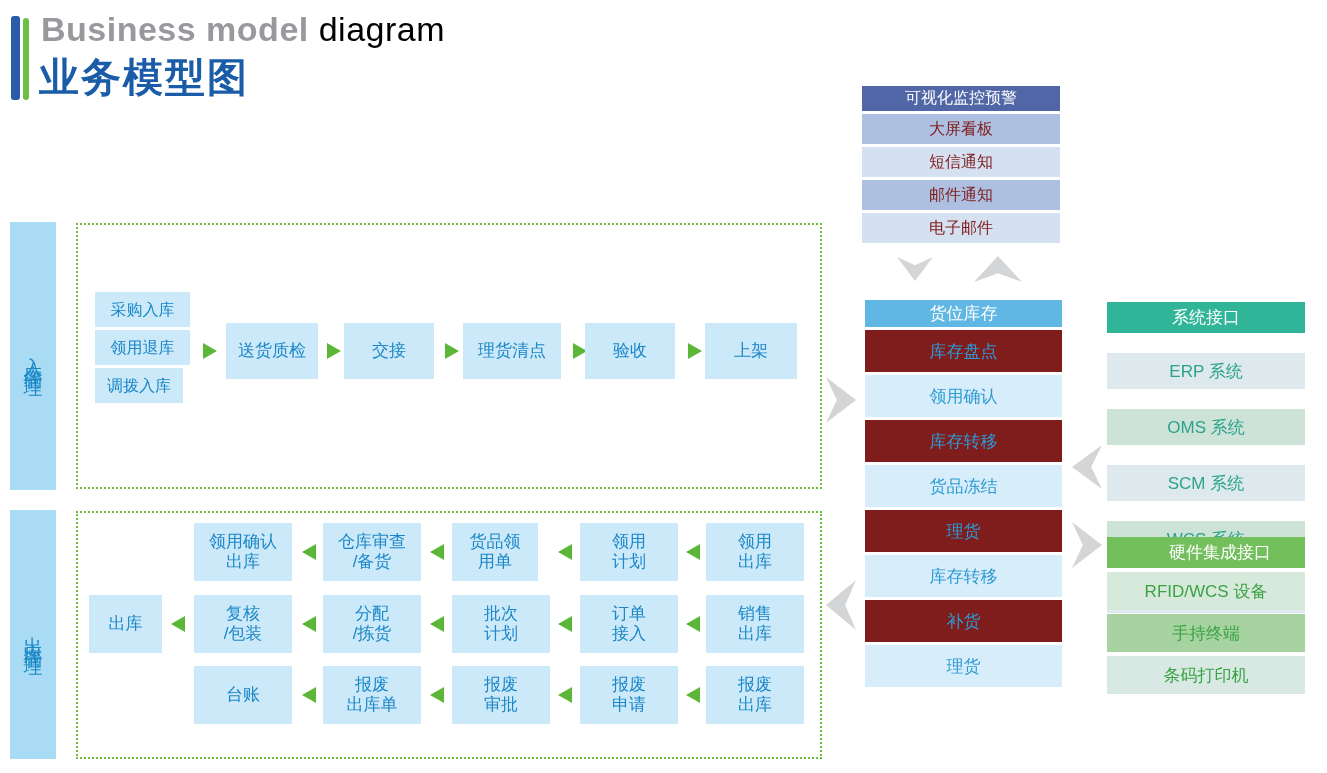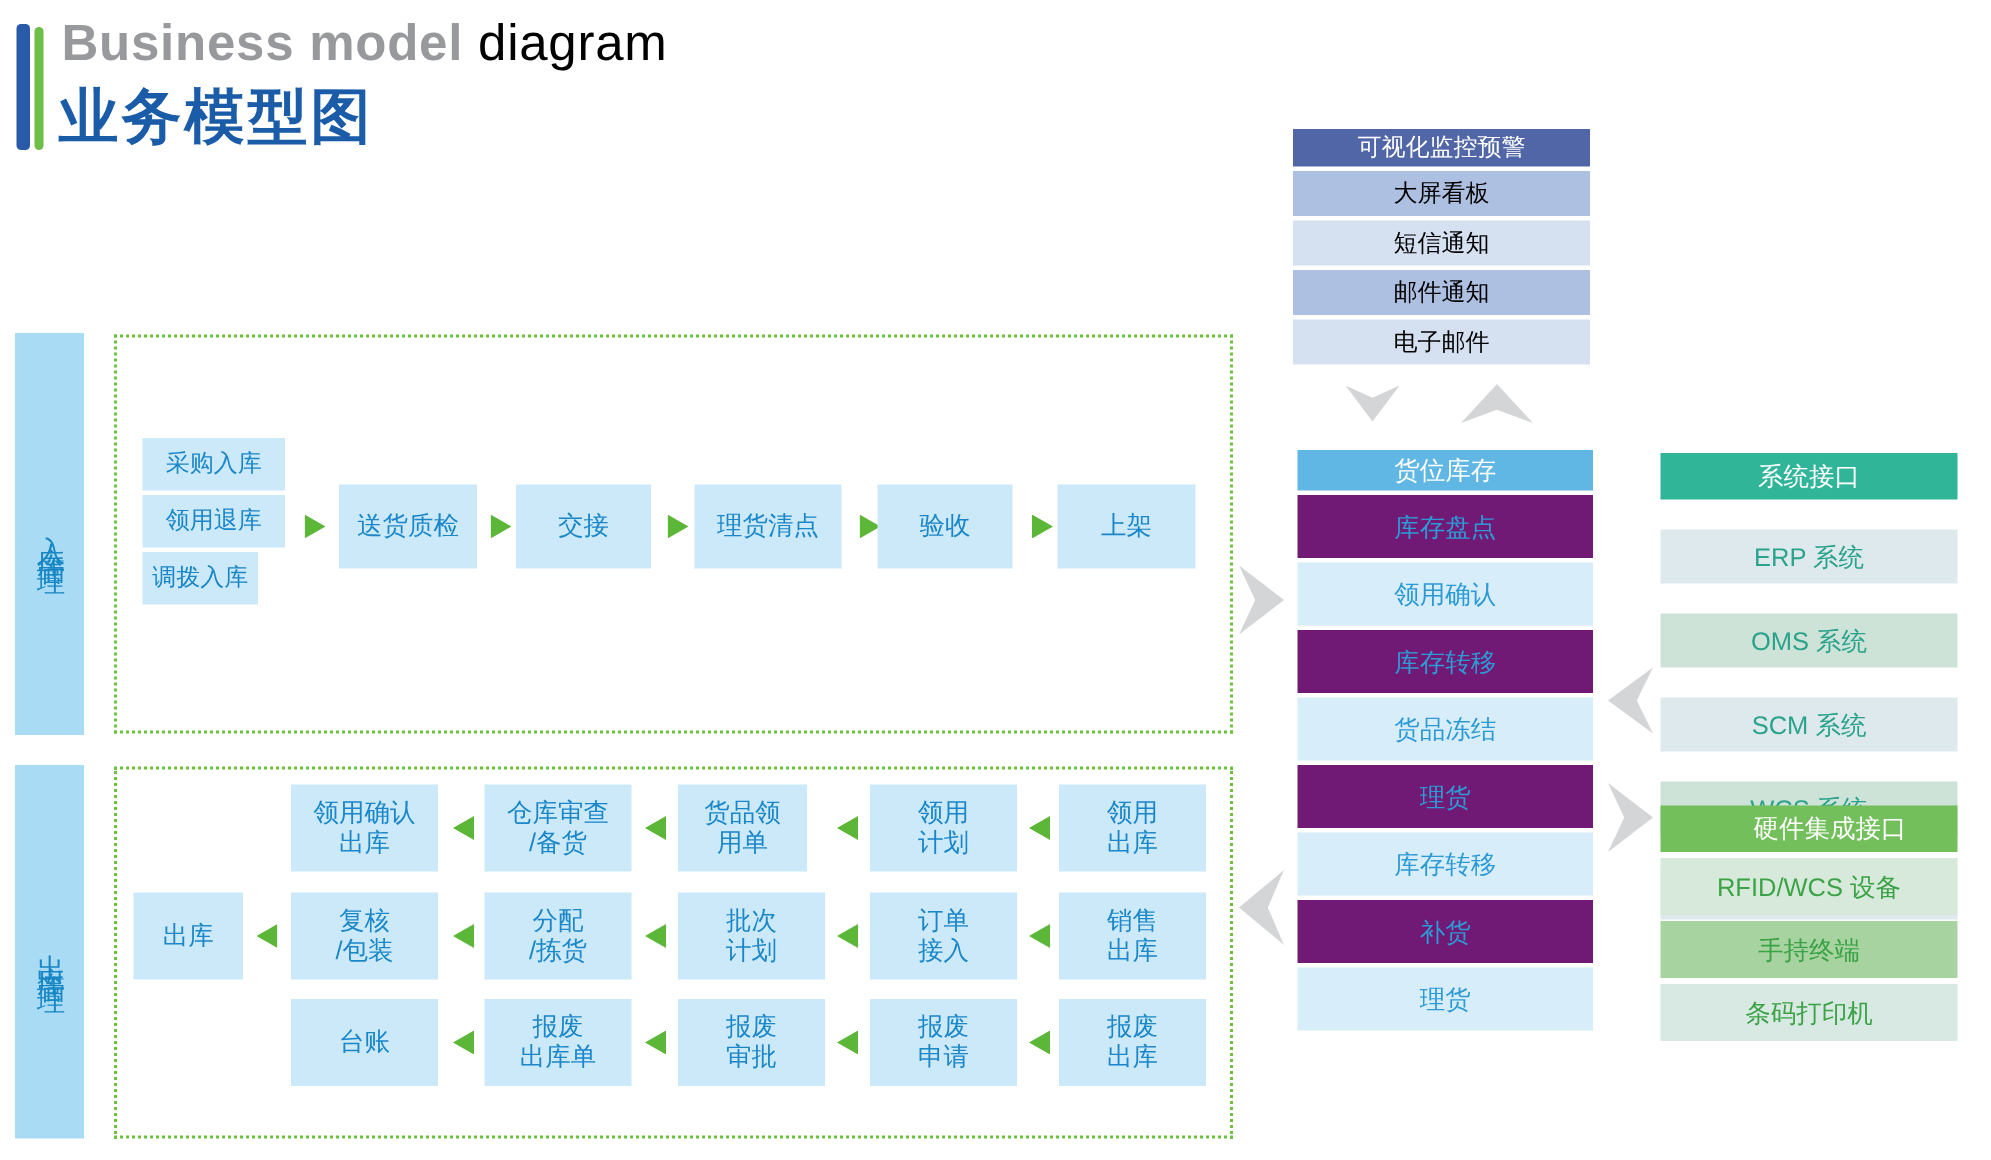--- a/index.html
+++ b/index.html
@@ -37,29 +37,29 @@
   .chev-l{clip-path:polygon(100% 0,0 50%,100% 100%,64% 50%);}
   .chev-d{clip-path:polygon(0 0,50% 100%,100% 0,50% 34%);}
   .chev-u{clip-path:polygon(0 100%,50% 0,100% 100%,50% 66%);}
 
   
   .panel-header{display:flex;align-items:center;justify-content:center;color:#ffffff;font-size:17px;}
   .p-row{display:flex;align-items:center;justify-content:center;font-size:17px;}
 
   .monitor{left:862px;top:86px;width:198px;}
   .monitor .panel-header{height:25px;background:#5066A6;font-size:16px;}
-  .m-row{height:30px;margin-top:3px;color:#000000;font-size:16px;}
+  .m-row{height:30px;margin-top:3px;color:#7f1d1d;font-size:16px;}
   .m-dark{background:#AEC0E1;}
   .m-light{background:#D5E0F1;}
 
   .inventory{left:865px;top:300px;width:197px;}
   .inventory .panel-header{height:27px;background:#60B7E3;}
   .inv-row{height:42px;margin-top:3px;color:#2D9AD5;}
   .inv-light{background:#D7EEFA;}
-  .inv-dark{background:#701a75;}
+  .inv-dark{background:#7f1d1d;}
 
   .system{left:1107px;top:302px;width:198px;}
   .system .panel-header{height:31px;background:#31B598;}
   .sys-row{height:36px;margin-top:20px;color:#2AA28C;}
   .sys-a{background:#DEE9ED;}
   .sys-b{background:#CEE3D8;}
 
   .hardware{left:1107px;top:537px;width:198px;}
   .hardware .panel-header{height:31px;background:#72BF5C;padding-left:28px;}
   .hw-row{height:38px;margin-top:4px;color:#3BA346;}
@@ -76,21 +76,21 @@
 <div class="abs title-en"><span>Business model</span><span class="light"> diagram</span></div>
 <div class="abs title-zh">业务模型图</div>
 
 <div class="abs sec-label" style="left:10px;top:222px;height:268px;">
     <span>入库管理</span>
   </div>
 <div class="abs dotted-frame" style="left:76px;top:223px;width:742px;height:262px;"></div>
 
 <div class="abs box src" style="left:95px;top:292px;width:95px;height:35px;">采购入库</div>
 <div class="abs box src" style="left:95px;top:330px;width:95px;height:35px;">领用退库</div>
-<div class="abs box src" style="left:95px;top:368px;width:77px;height:35px;">调拨入库</div>
+<div class="abs box src" style="left:95px;top:368px;width:88px;height:35px;">调拨入库</div>
 
 <div class="abs tri tri-r" style="left:203px;top:343px;"></div>
 <div class="abs box" style="left:226px;top:323px;width:92px;height:56px;">送货质检</div>
 <div class="abs tri tri-r" style="left:327px;top:343px;"></div>
 <div class="abs box" style="left:344px;top:323px;width:90px;height:56px;">交接</div>
 <div class="abs tri tri-r" style="left:445px;top:343px;"></div>
 <div class="abs box" style="left:463px;top:323px;width:98px;height:56px;">理货清点</div>
 <div class="abs tri tri-r" style="left:573px;top:343px;"></div>
 <div class="abs box" style="left:585px;top:323px;width:90px;height:56px;">验收</div>
 <div class="abs tri tri-r" style="left:688px;top:343px;"></div>

